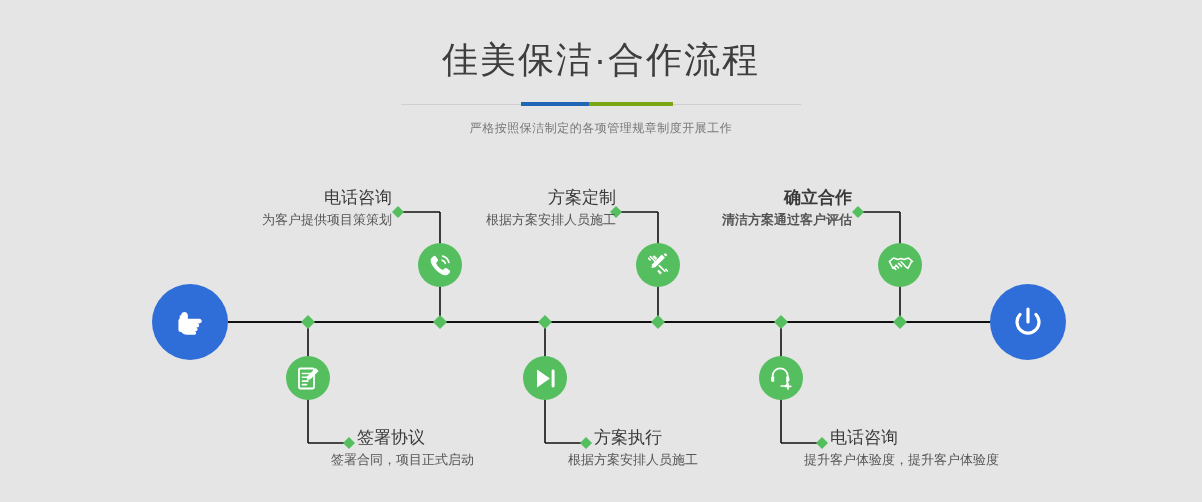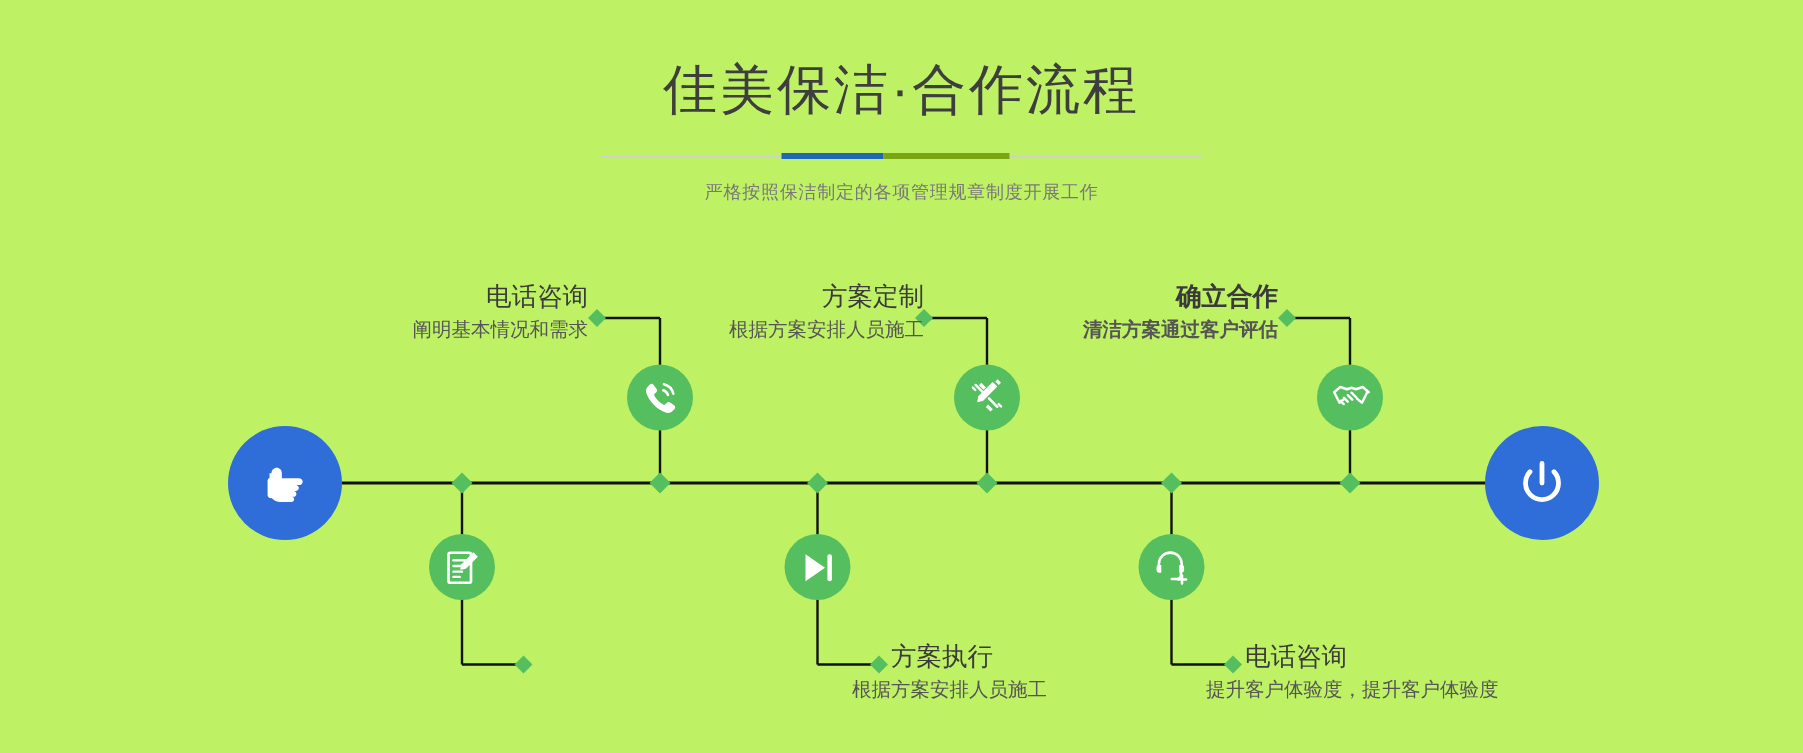--- a/index.html
+++ b/index.html
@@ -2,21 +2,21 @@
 <html><head>
 <meta charset="utf-8">
 <style>
   * { box-sizing: border-box; margin: 0; padding: 0; }
   html, body {
     width: 1202px; height: 502px;
     background: #ffffff;
     font-family: "Liberation Sans", "DejaVu Sans", sans-serif;
     overflow: hidden;
   }
-  #page { position: relative; width: 1202px; height: 502px; background: #bef264; }
+  #page { position: relative; width: 1202px; height: 502px; background: #e5e5e5; }
 
   
   .header { position: absolute; left: 0; top: 0; width: 1202px; text-align: center; }
   .main-title {
     font-size: 36px;
     color: #3e3e3e;
     letter-spacing: 2px;
     line-height: 1;
     padding-top: 42px;
     font-weight: normal;
@@ -213,33 +213,37 @@
         </g>
         <g stroke="#ffffff" stroke-width="1.7" stroke-linecap="round">
           <line x1="20" y1="18.6" x2="20" y2="24"></line>
           <line x1="17.3" y1="21.3" x2="22.7" y2="21.3"></line>
         </g>
       </svg>
     </div>
 
     <div class="label-block t-right" style="left:180px; top:188px; width:212px;">
       <div class="label-title">电话咨询</div>
-      <div class="label-desc">阐明基本情况和需求</div>
+      <div class="label-desc">为客户提供项目策策划</div>
     </div>
 
     <div class="label-block t-right" style="left:404px; top:188px; width:212px;">
       <div class="label-title">方案定制</div>
       <div class="label-desc">根据方案安排人员施工</div>
     </div>
 
     <div class="label-block t-right" style="left:640px; top:188px; width:212px;font-weight:bold;">
       <div class="label-title">确立合作</div>
       <div class="label-desc">清洁方案通过客户评估</div>
     </div>
 
+    <div class="label-block t-left" style="left:357px; top:428px; width:230px;">
+      <div class="label-title">签署协议</div>
+      <div class="label-desc" style="margin-left:-26px;">签署合同，项目正式启动</div>
+    </div>
 
     <div class="label-block t-left" style="left:594px; top:428px; width:230px;">
       <div class="label-title">方案执行</div>
       <div class="label-desc" style="margin-left:-26px;">根据方案安排人员施工</div>
     </div>
 
     <div class="label-block t-left" style="left:830px; top:428px; width:250px;">
       <div class="label-title">电话咨询</div>
       <div class="label-desc" style="margin-left:-26px;">提升客户体验度，提升客户体验度</div>
     </div>

